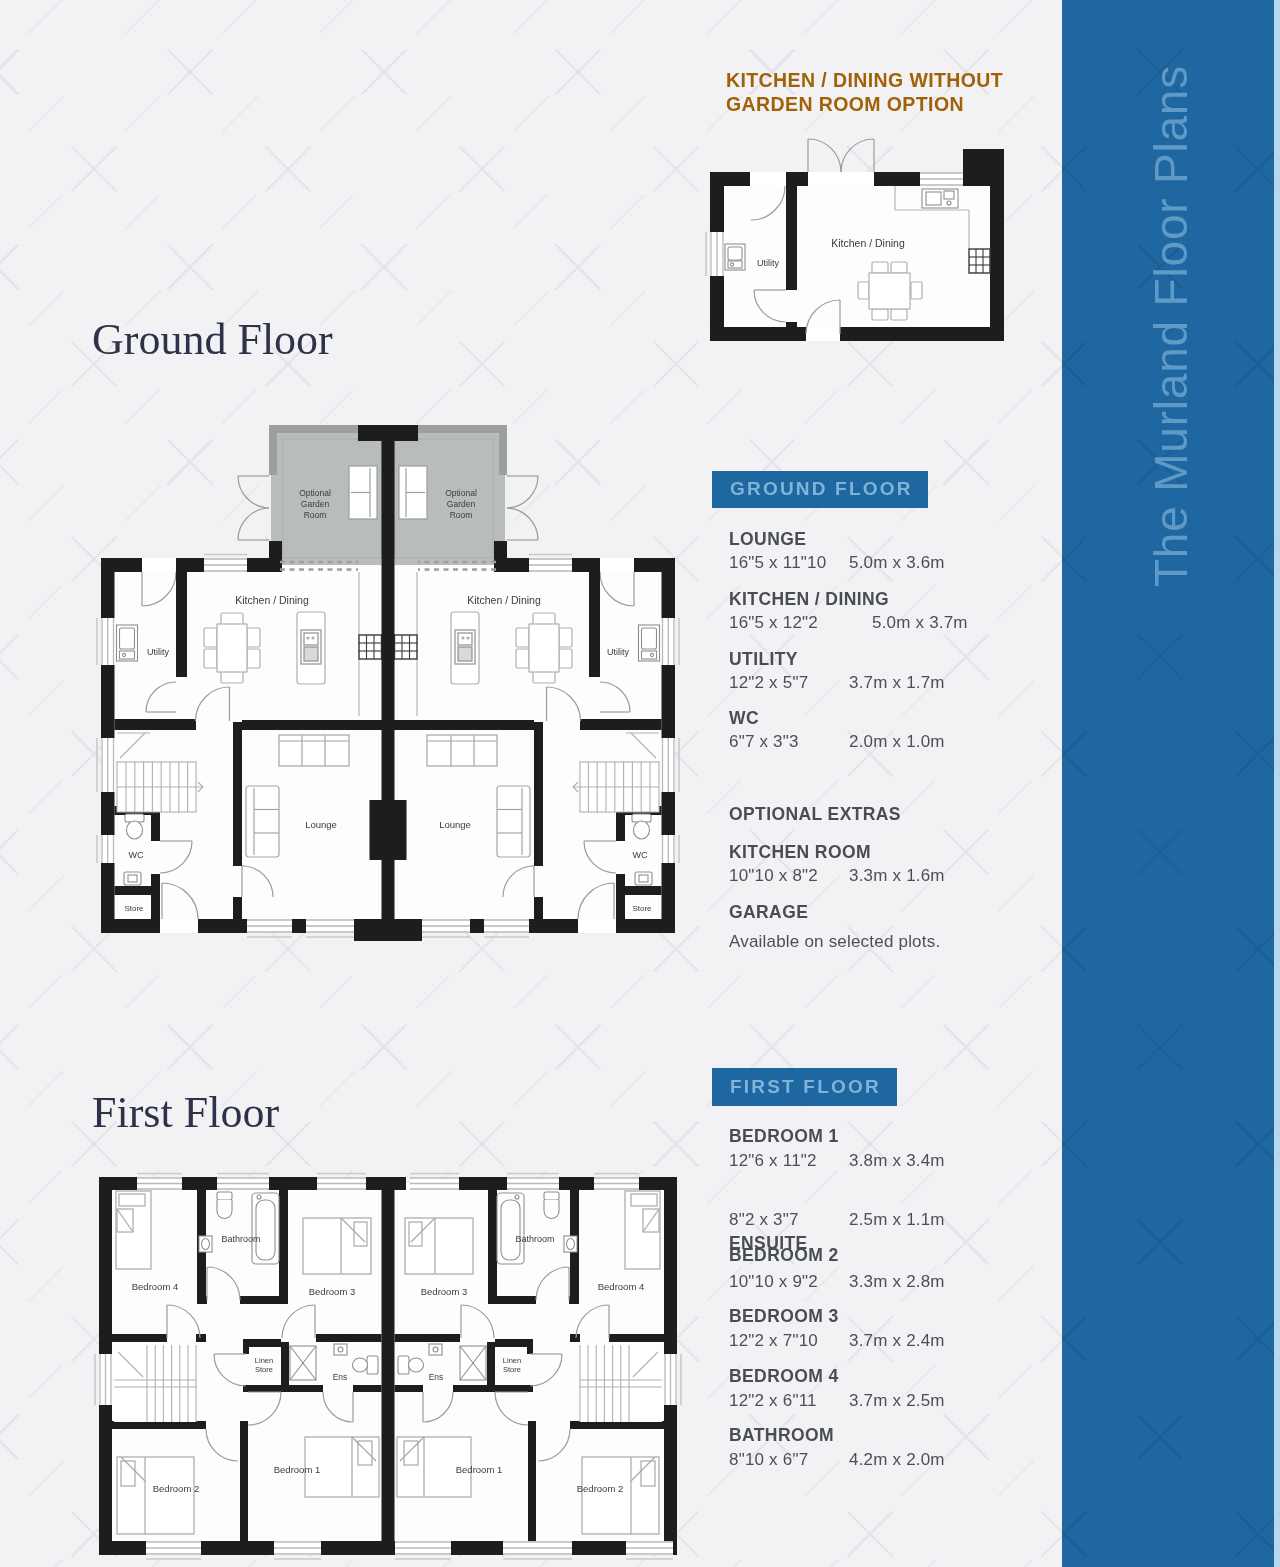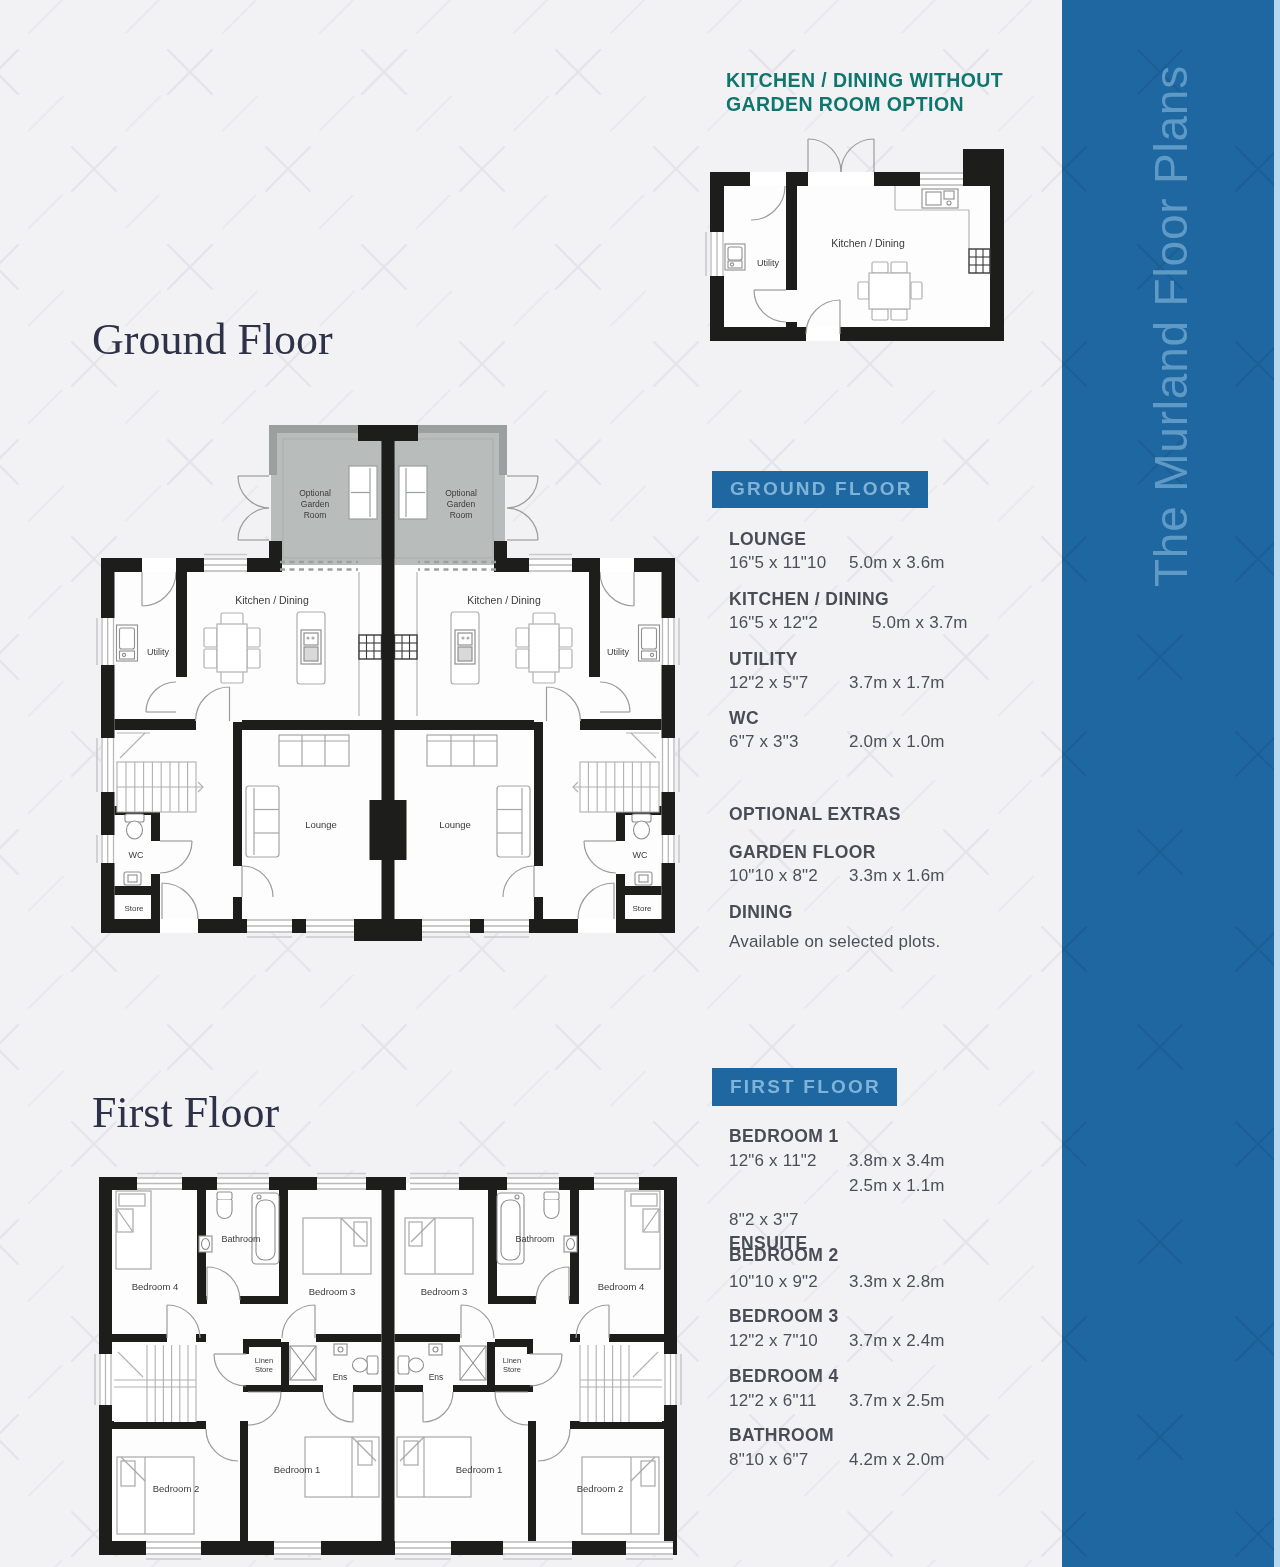--- a/index.html
+++ b/index.html
@@ -57,53 +57,53 @@
 
 <div class="abs" style="left:1171px;top:326px;width:0;height:0;">
   <div style="position:absolute;transform:translate(-50%,-50%) rotate(-90deg);white-space:nowrap;
        font-size:46px;color:#5f9ac6;letter-spacing:.8px;">The Murland Floor Plans</div>
 </div>
 
 <div class="abs serif" style="left:92px;top:314px;font-size:44px;">Ground Floor</div>
 
 <div class="abs serif" style="left:92px;top:1087px;font-size:44px;">First Floor</div>
 
-<div class="abs" style="left:726px;top:69px;font-size:19.5px;font-weight:700;color:#0f766e;letter-spacing:.4px;line-height:23.5px;">KITCHEN / DINING WITHOUT<br>GARDEN ROOM OPTION</div>
+<div class="abs" style="left:726px;top:69px;font-size:19.5px;font-weight:700;color:#a16207;letter-spacing:.4px;line-height:23.5px;">KITCHEN / DINING WITHOUT<br>GARDEN ROOM OPTION</div>
 
 <div class="abs" style="left:712px;top:471px;width:216px;height:37px;background:#1f67a0;"></div>
 <div class="abs" style="left:730px;top:478px;font-size:19px;font-weight:700;color:#7fb4d8;letter-spacing:2.2px;">GROUND FLOOR</div>
 
 <div class="abs lbl" style="left:729px;top:529px;">LOUNGE</div>
 <div class="abs dim" style="left:729px;top:553px;">16"5 x 11"10</div>
 <div class="abs dim" style="left:849px;top:553px;">5.0m x 3.6m</div>
 <div class="abs lbl" style="left:729px;top:589px;">KITCHEN / DINING</div>
 <div class="abs dim" style="left:729px;top:613px;">16"5 x 12"2</div>
 <div class="abs dim" style="left:849px;top:613px;margin-left:23px;">5.0m x 3.7m</div>
 <div class="abs lbl" style="left:729px;top:649px;">UTILITY</div>
 <div class="abs dim" style="left:729px;top:673px;">12"2 x 5"7</div>
 <div class="abs dim" style="left:849px;top:673px;">3.7m x 1.7m</div>
 <div class="abs lbl" style="left:729px;top:708px;">WC</div>
 <div class="abs dim" style="left:729px;top:732px;">6"7 x 3"3</div>
 <div class="abs dim" style="left:849px;top:732px;">2.0m x 1.0m</div>
 <div class="abs lbl" style="left:729px;top:804px;text-align:right;">OPTIONAL EXTRAS</div>
-<div class="abs lbl" style="left:729px;top:842px;">GARDEN FLOOR</div>
+<div class="abs lbl" style="left:729px;top:842px;">KITCHEN ROOM</div>
 <div class="abs dim" style="left:729px;top:866px;">10"10 x 8"2</div>
 <div class="abs dim" style="left:849px;top:866px;">3.3m x 1.6m</div>
-<div class="abs lbl" style="left:729px;top:902px;">DINING</div>
+<div class="abs lbl" style="left:729px;top:902px;">GARAGE</div>
 <div class="abs dim" style="left:729px;top:932px;">Available on selected plots.</div>
 
 <div class="abs" style="left:712px;top:1068px;width:185px;height:38px;background:#1f67a0;"></div>
 <div class="abs" style="left:730px;top:1076px;font-size:19px;font-weight:700;color:#7fb4d8;letter-spacing:2.2px;">FIRST FLOOR</div>
 
 <div class="abs lbl" style="left:729px;top:1126px;">BEDROOM 1</div>
 <div class="abs dim" style="left:729px;top:1151px;">12"6 x 11"2</div>
 <div class="abs dim" style="left:849px;top:1151px;">3.8m x 3.4m</div>
 <div class="abs lbl" style="left:729px;top:1185px;margin-top:48px;">ENSUITE</div>
 <div class="abs dim" style="left:729px;top:1210px;">8"2 x 3"7</div>
-<div class="abs dim" style="left:849px;top:1176px;">2.5m x 1.1m</div>
+<div class="abs dim" style="left:849px;top:1210px;">2.5m x 1.1m</div>
 <div class="abs lbl" style="left:729px;top:1245px;">BEDROOM 2</div>
 <div class="abs dim" style="left:729px;top:1272px;">10"10 x 9"2</div>
 <div class="abs dim" style="left:849px;top:1272px;">3.3m x 2.8m</div>
 <div class="abs lbl" style="left:729px;top:1306px;">BEDROOM 3</div>
 <div class="abs dim" style="left:729px;top:1331px;">12"2 x 7"10</div>
 <div class="abs dim" style="left:849px;top:1331px;">3.7m x 2.4m</div>
 <div class="abs lbl" style="left:729px;top:1366px;">BEDROOM 4</div>
 <div class="abs dim" style="left:729px;top:1391px;">12"2 x 6"11</div>
 <div class="abs dim" style="left:849px;top:1391px;">3.7m x 2.5m</div>
 <div class="abs lbl" style="left:729px;top:1425px;">BATHROOM</div>

